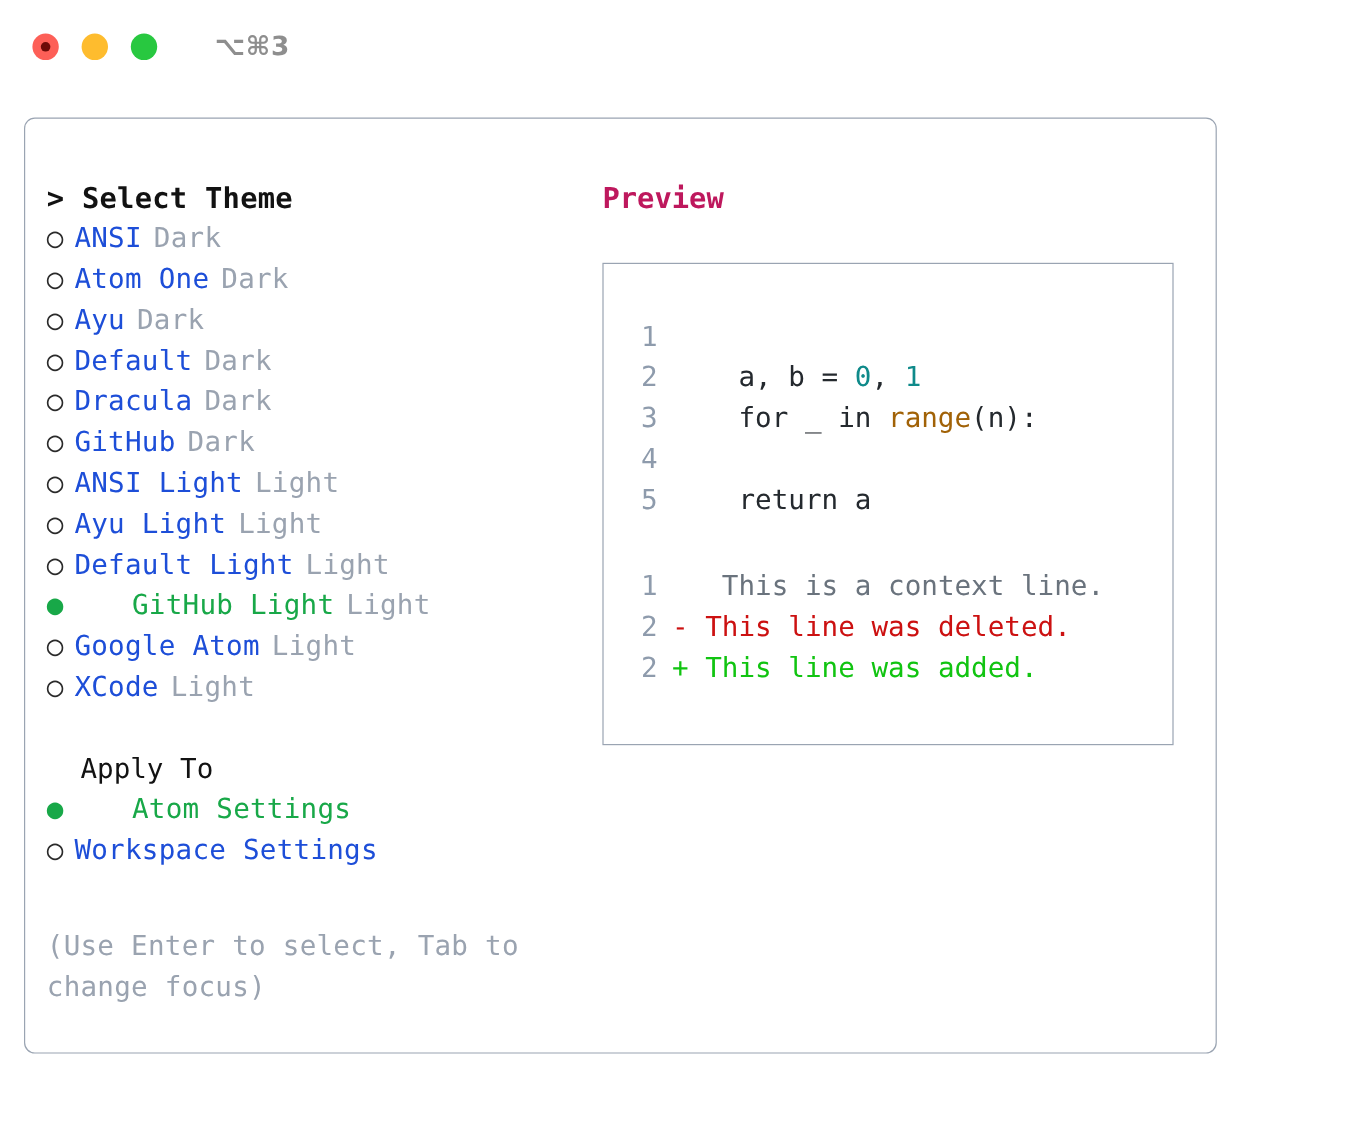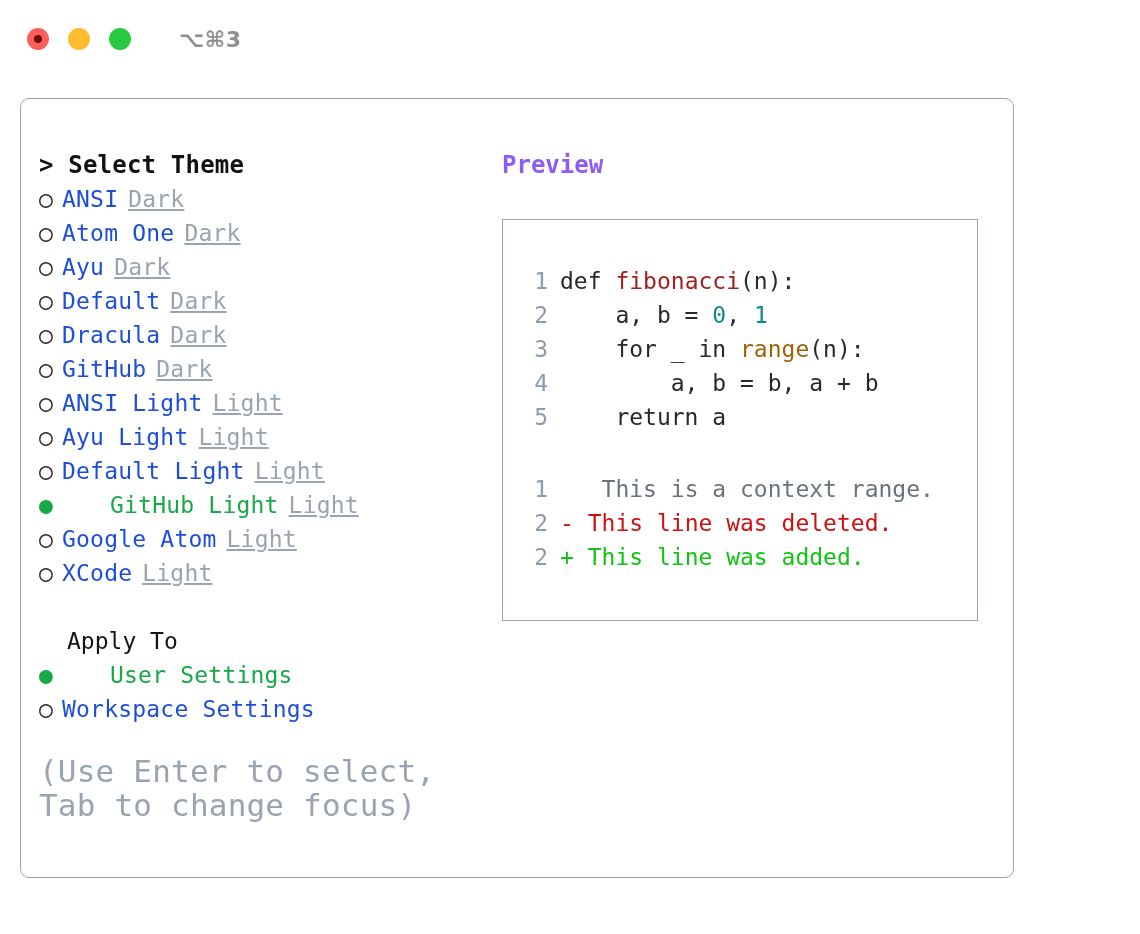--- a/index.html
+++ b/index.html
@@ -129,54 +129,53 @@
     font-size: 23px;
     line-height: 34px;
     color: #2a2a2a;
   }
   .bullet.on  { color: #18a848; }
   .opt-label  { color: #1d4ed8; }
   .opt-label.selected { color: #18a848; margin-left: 48px; }
   .opt-tag {
     color: #9aa3b0;
     margin-left: 10px;
-    text-decoration: underline;
   }
 
   #apply-to-block { margin-top: 34px; }
   .apply-header {
     font-size: 23px;
     font-weight: 400;
     color: #121212;
     line-height: 34px;
     padding-left: 28px;
     white-space: pre;
   }
 
   #hint-text {
-    margin-top: 28px;
-    font-size: 31px;
+    margin-top: 46px;
+    font-size: 23px;
     line-height: 34px;
     color: #9aa3b0;
     width: 410px;
     white-space: pre-wrap;
     letter-spacing: 0.2px;
   }
 
   
   #right-column {
     position: absolute;
     left: 481px;
     top: 49px;
     width: 490px;
   }
   #preview-title {
     font-size: 24px;
     font-weight: 700;
-    color: #8b5cf6;
+    color: #be185d;
     line-height: 34px;
     white-space: pre;
   }
   #preview-box {
     margin-top: 37px;
     width: 476px;
     height: 402px;
     box-sizing: border-box;
     border: 1.6px solid #9aa4b2;
     background: #ffffff;
@@ -249,41 +248,41 @@
             <div class="option-row"><span class="bullet">○</span><span class="opt-label">Ayu Light</span><span class="opt-tag">Light</span></div>
             <div class="option-row"><span class="bullet">○</span><span class="opt-label">Default Light</span><span class="opt-tag">Light</span></div>
             <div class="option-row"><span class="bullet on">●</span><span class="opt-label selected">GitHub Light</span><span class="opt-tag">Light</span></div>
             <div class="option-row"><span class="bullet">○</span><span class="opt-label">Google Atom</span><span class="opt-tag">Light</span></div>
             <div class="option-row"><span class="bullet">○</span><span class="opt-label">XCode</span><span class="opt-tag">Light</span></div>
           </div>
 
         <div id="apply-to-block">
           <div class="apply-header">Apply To</div>
           <div id="apply-list">
-              <div class="option-row"><span class="bullet on">●</span><span class="opt-label selected">User Settings</span></div>
+              <div class="option-row"><span class="bullet on">●</span><span class="opt-label selected">Atom Settings</span></div>
               <div class="option-row"><span class="bullet">○</span><span class="opt-label">Workspace Settings</span></div>
             </div>
         </div>
 
         <div id="hint-text">(Use Enter to select, Tab to change focus)</div>
 
       </div>
 
       <div id="right-column">
         <div id="preview-title">Preview</div>
         <div id="preview-box">
           <div id="code-area">
-              <div class="code-line"><span class="lineno">1</span><span><span class="code-text">def </span><span class="tok-func">fibonacci</span><span class="code-text">(n):</span></span></div>
+              <div class="code-line"><span class="lineno">1</span></div>
               <div class="code-line"><span class="lineno">2</span><span><span class="code-text">    a, b = </span><span class="tok-num">0</span><span class="code-text">, </span><span class="tok-num">1</span></span></div>
               <div class="code-line"><span class="lineno">3</span><span><span class="code-text">    for _ in </span><span class="tok-call">range</span><span class="code-text">(n):</span></span></div>
-              <div class="code-line"><span class="lineno">4</span><span><span class="code-text">        a, b = b, a + b</span></span></div>
+              <div class="code-line"><span class="lineno">4</span></div>
               <div class="code-line"><span class="lineno">5</span><span><span class="code-text">    return a</span></span></div>
             </div>
           <div id="diff-area">
-              <div class="code-line"><span class="lineno">1</span><span class="diff-context"> </span><span class="diff-context">  This is a context range.</span></div>
+              <div class="code-line"><span class="lineno">1</span><span class="diff-context"> </span><span class="diff-context">  This is a context line.</span></div>
               <div class="code-line"><span class="lineno">2</span><span class="diff-del">-</span><span class="diff-del"> This line was deleted.</span></div>
               <div class="code-line"><span class="lineno">2</span><span class="diff-add">+</span><span class="diff-add"> This line was added.</span></div>
             </div>
         </div>
       </div>
 
     </div>
   </div>
 
 </div>

